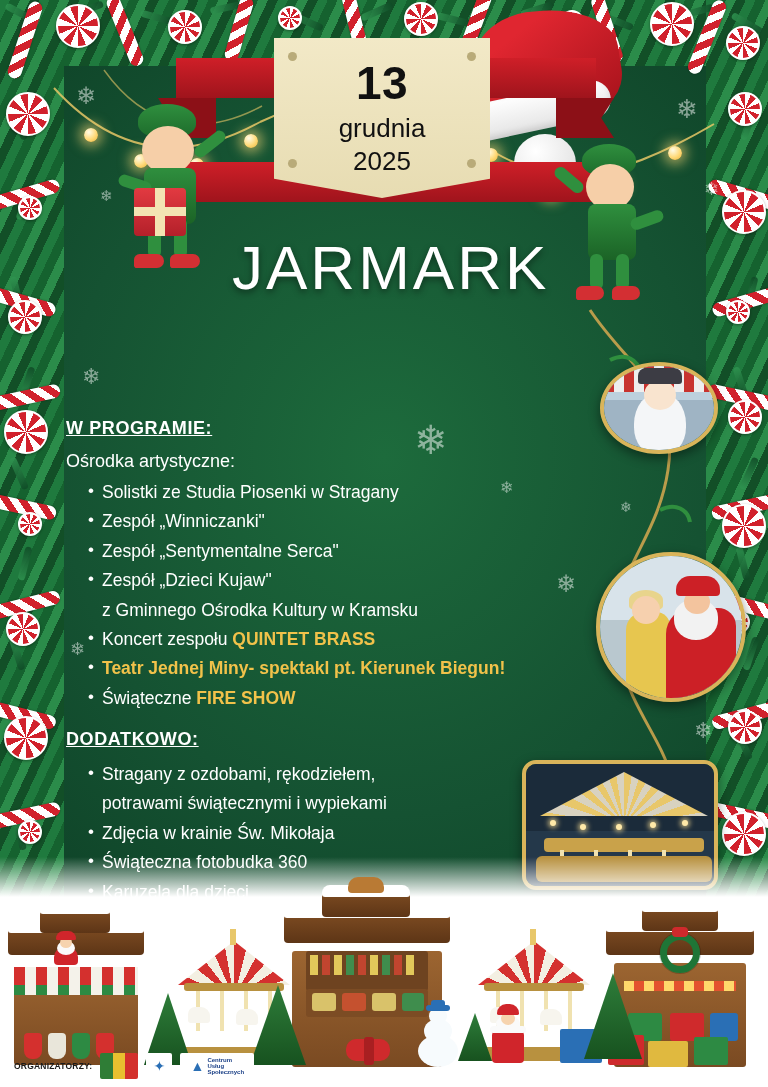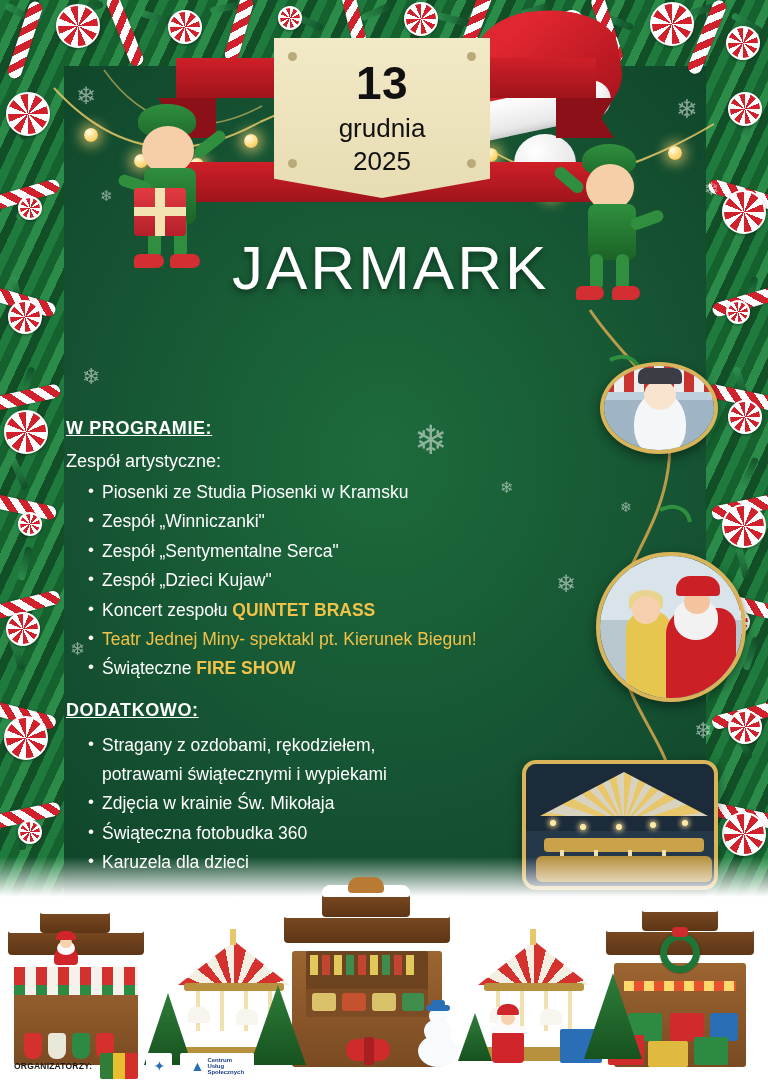--- a/index.html
+++ b/index.html
@@ -194,21 +194,21 @@
     margin-bottom: 4px;
     position: relative;
     padding-left: 14px;
   }
   ul.items li::before {
     content: "•"; position: absolute; left: 0; top: -1px; font-size: 17px;
   }
   ul.items li.nobullet { padding-left: 14px; }
   ul.items li.nobullet::before { content: ""; }
   .hi-gold { color: #f1c24a; font-weight: 700; }
-  .hi-gold-all { color: #f1c24a; font-weight: 400; }
+  .hi-gold-all { color: #f1c24a; font-weight: 700; }
   .hdr2 {
     font-size: 18px; font-weight: 700; text-decoration: underline;
     letter-spacing: .6px; margin: 18px 0 12px 0;
   }
   .free-line {
     margin-top: 16px; margin-left: 62px;
     color: #e01f27; font-size: 21px; font-weight: 700;
     text-shadow: 0 1px 2px rgba(0,0,0,.25);
   }
 
@@ -614,27 +614,28 @@
       <div class="car-light" style="left:54px; top:60px;"></div>
       <div class="car-light" style="left:90px; top:60px;"></div>
       <div class="car-light" style="left:124px;top:58px;"></div>
       <div class="car-light" style="left:156px;top:56px;"></div>
       <div class="car-base"></div>
     </div>
   </div>
 
   <div class="prog">
     <div class="hdr">W PROGRAMIE:</div>
-    <div class="lead">Zespół artystyczne:</div>
+    <div class="lead">Ośrodka artystyczne:</div>
 
     <ul class="items">
-      <li><span>Piosenki ze Studia Piosenki w Kramsku</span></li>
+      <li><span>Solistki ze Studia Piosenki w Stragany</span></li>
       <li><span>Zespół „Winniczanki"</span></li>
       <li><span>Zespół „Sentymentalne Serca"</span></li>
       <li><span>Zespół „Dzieci Kujaw"</span></li>
+      <li class="nobullet"><span>z Gminnego Ośrodka Kultury w Kramsku</span></li>
       <li><span>Koncert zespołu </span><span class="hi-gold">QUINTET BRASS</span></li>
       <li><span class="hi-gold-all">Teatr Jednej Miny- spektakl pt. Kierunek Biegun!</span></li>
       <li><span>Świąteczne </span><span class="hi-gold">FIRE SHOW</span></li>
     </ul>
 
     <div class="hdr2">DODATKOWO:</div>
 
     <ul class="items">
       <li><span>Stragany z ozdobami, rękodziełem,</span></li>
       <li class="nobullet"><span>potrawami świątecznymi i wypiekami</span></li>

